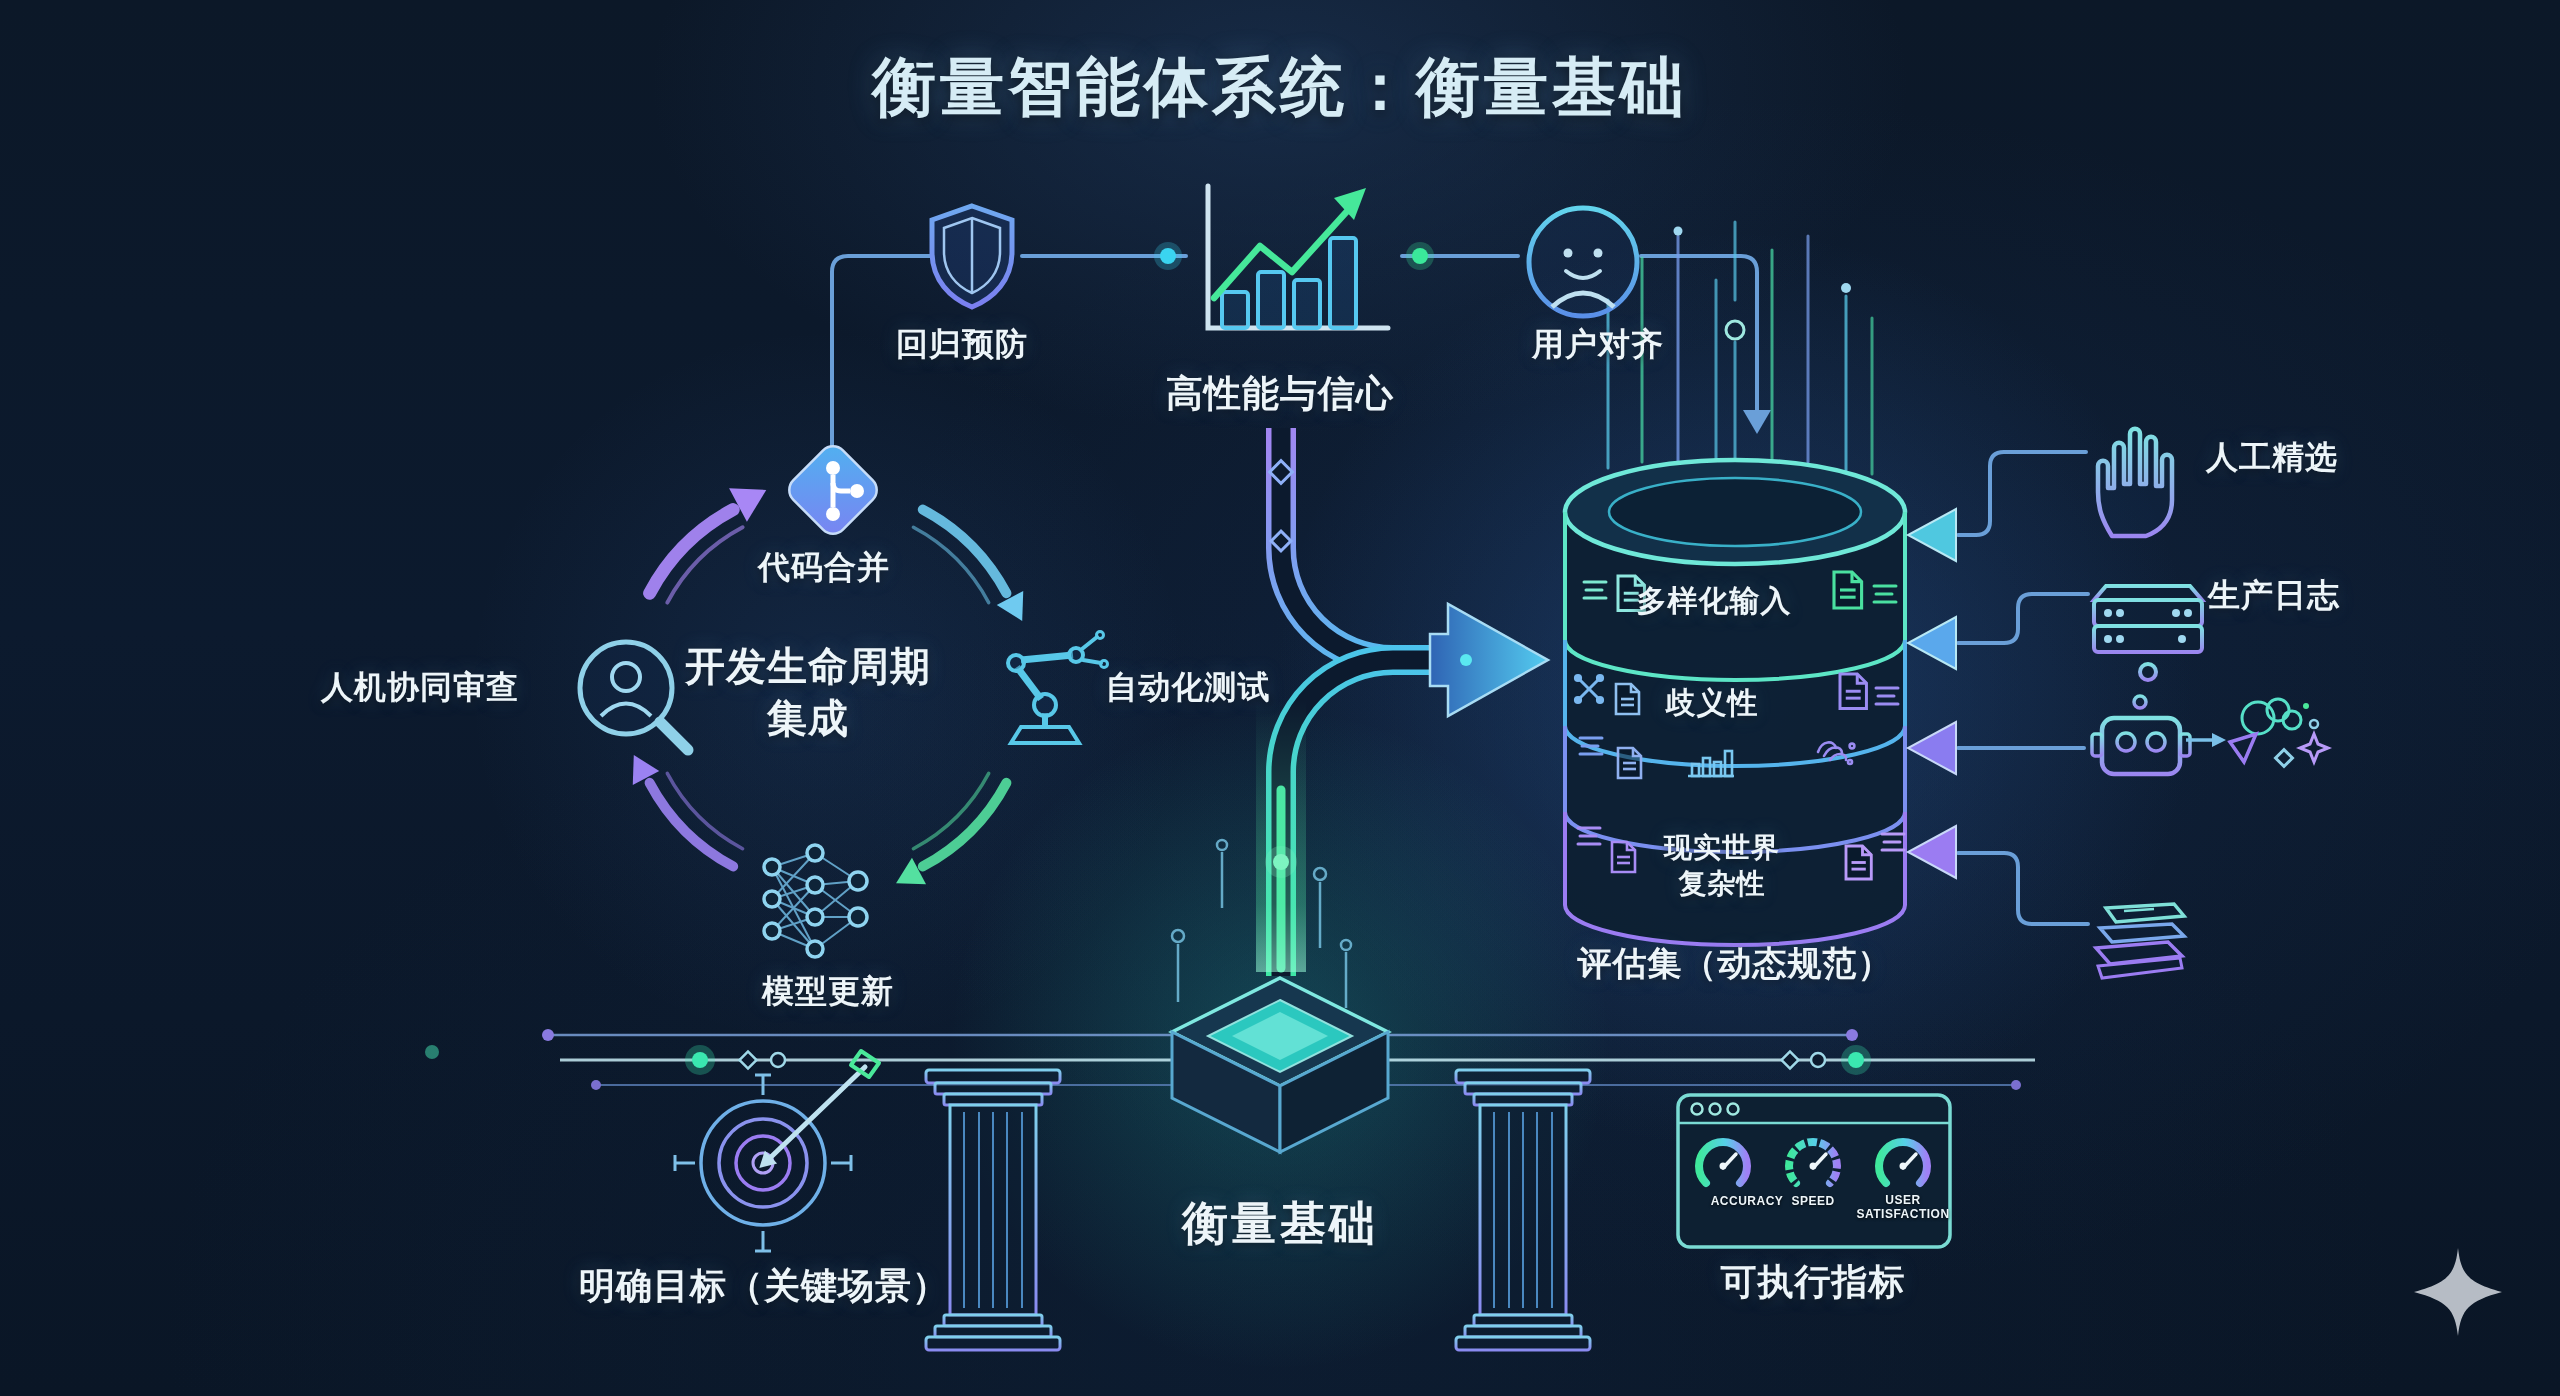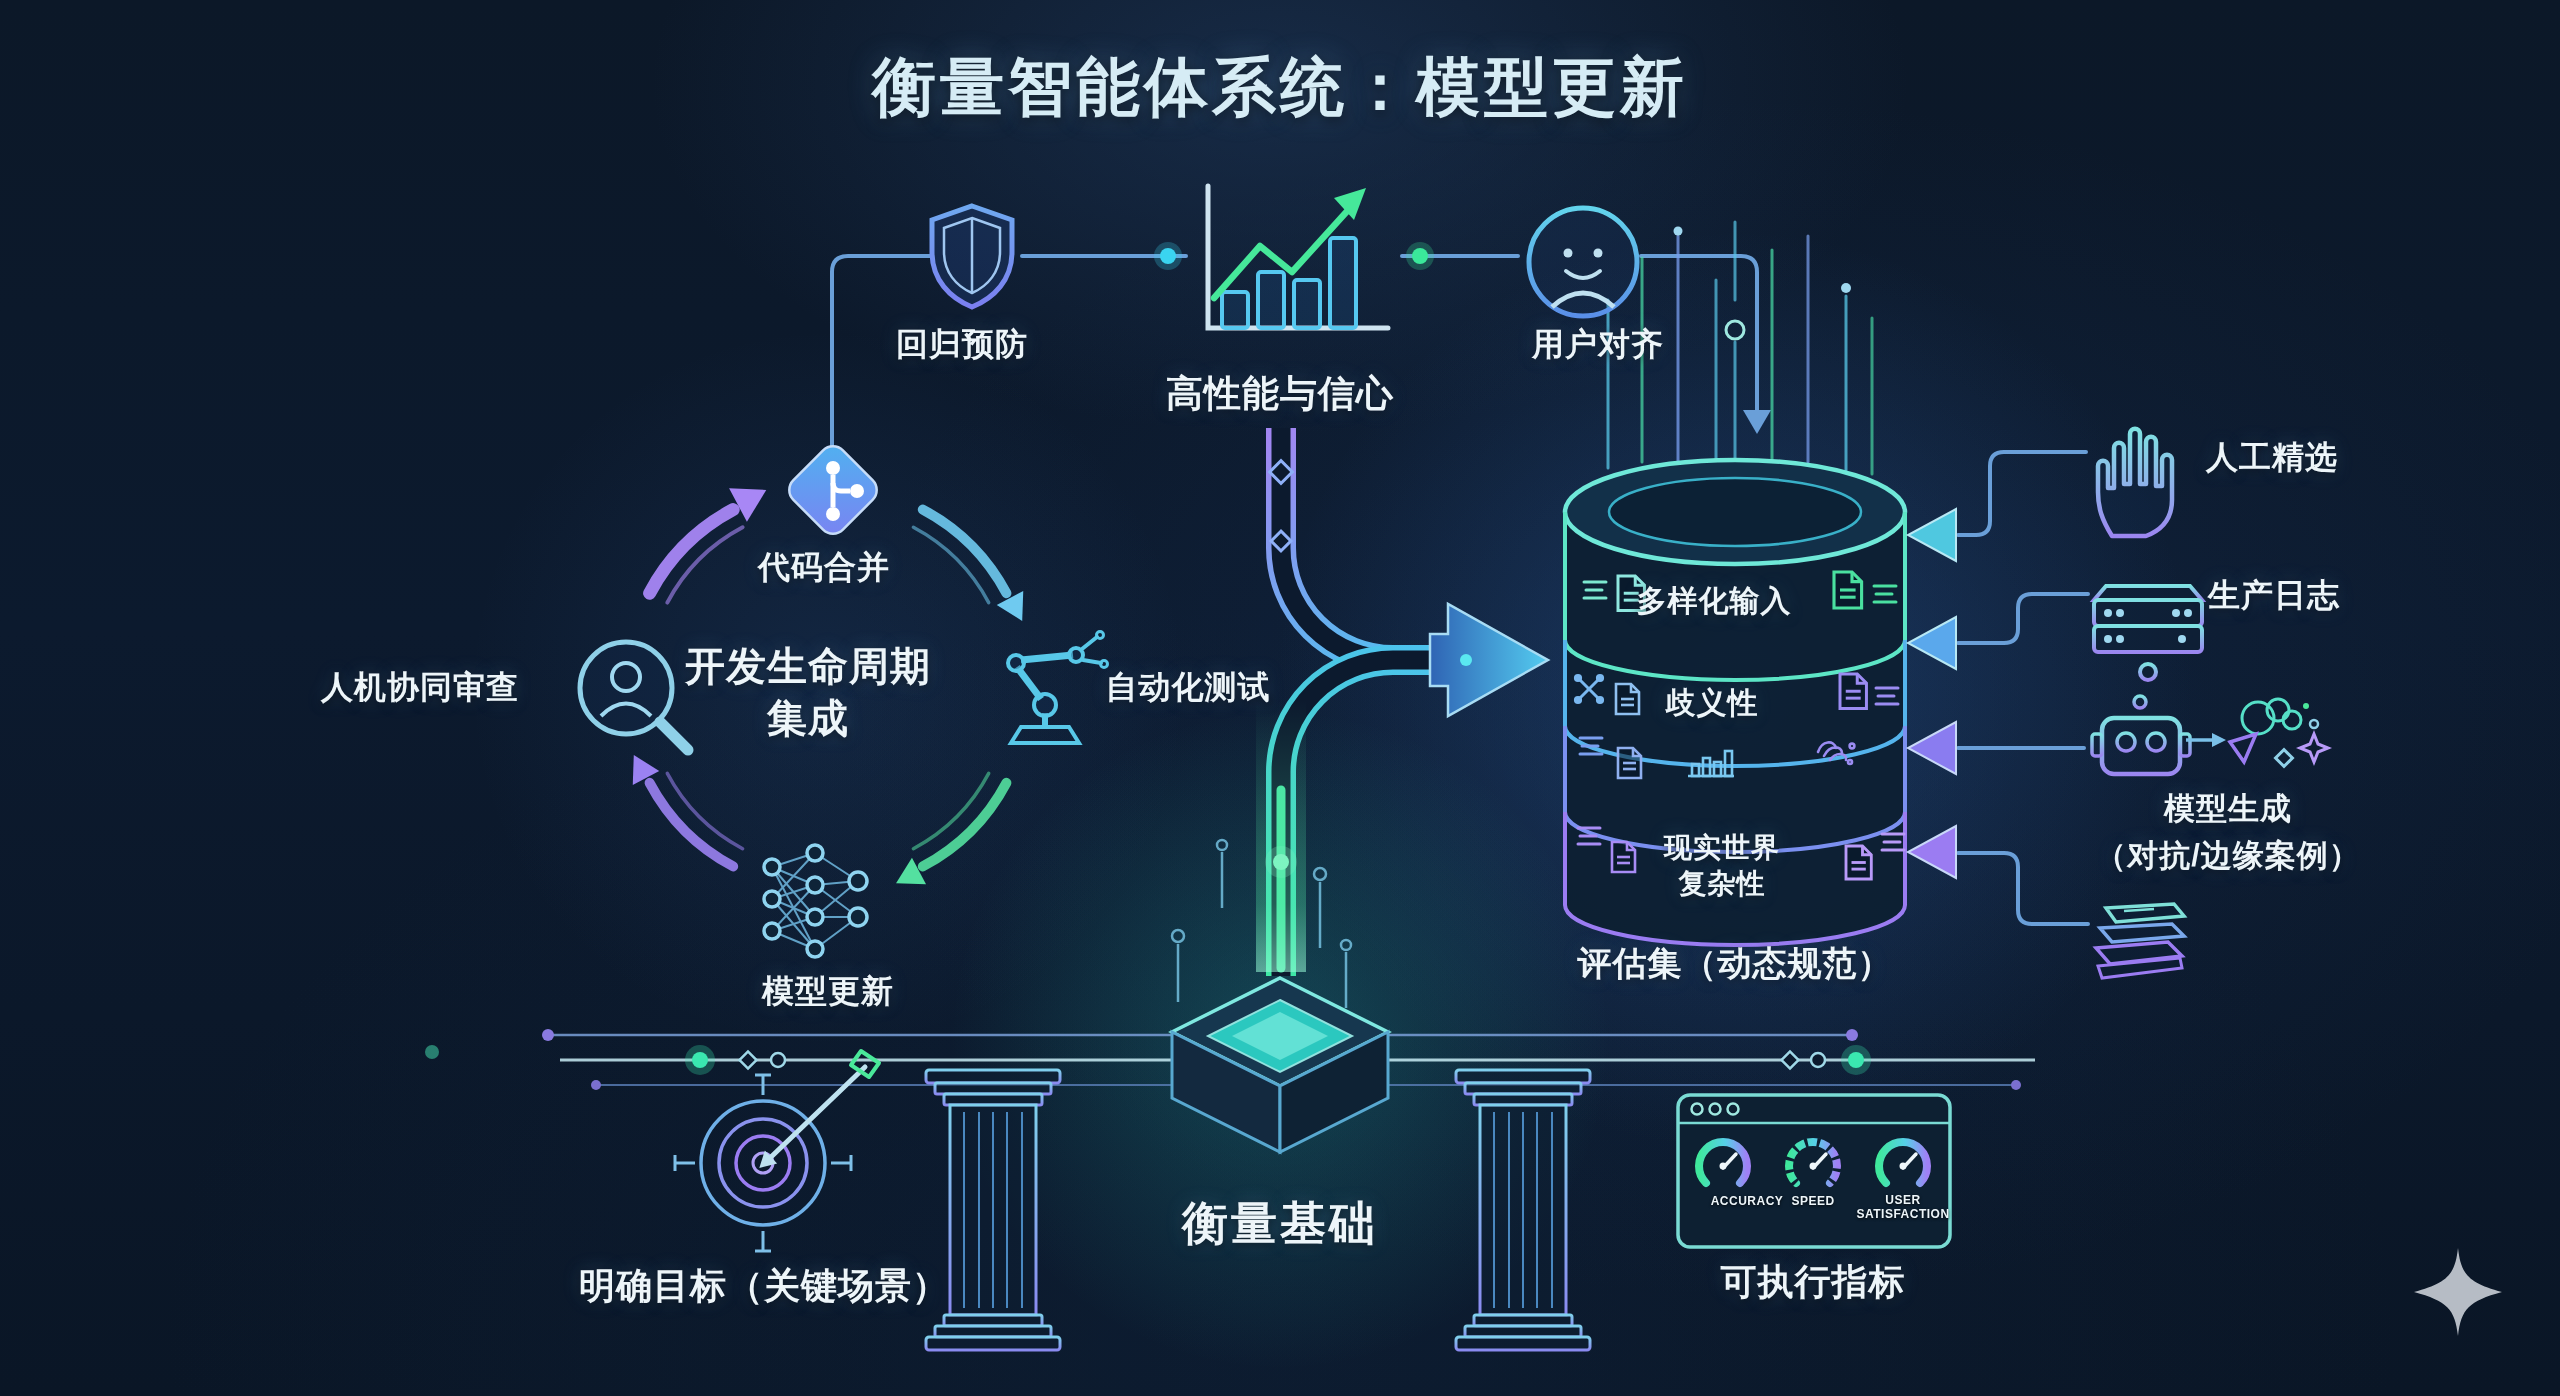--- a/index.html
+++ b/index.html
@@ -480,43 +480,41 @@
     <path d="M-17 17 A24 24 0 1 1 17 17" stroke="url(#gGauge)" stroke-width="8" fill="none" stroke-linecap="round"></path>
     <line x1="0" y1="2" x2="13" y2="-12" stroke="#eef6fa" stroke-width="3.5" stroke-linecap="round"></line>
           <circle r="3.5" fill="#eef6fa"></circle>
   </g>
 </g>
 
 <line x1="265" y1="1350" x2="2290" y2="1350" stroke="url(#gBase)" stroke-width="2.5" opacity=".85"></line>
 <path d="M44 0 C47 27 55 35 88 44 C55 53 47 61 44 88 C41 61 33 53 0 44 C33 35 41 27 44 0 Z" transform="translate(2414,1248)" fill="#c6cbd3" opacity=".92"></path>
 </svg>
 
-<div class="lbl title" style="left:1280px;top:88px;font-size:64px;">衡量智能体系统：模型更新</div>
+<div class="lbl title" style="left:1280px;top:88px;font-size:64px;">衡量智能体系统：衡量基础</div>
 
 <div class="lbl" style="left:962px;top:345px;font-size:32px;">回归预防</div>
 <div class="lbl" style="left:1280px;top:394px;font-size:37px;">高性能与信心</div>
 <div class="lbl" style="left:1583px;top:345px;font-size:32px;margin-left:15px;">用户对齐</div>
 
 <div class="lbl" style="left:824px;top:568px;font-size:32px;">代码合并</div>
 <div class="lbl" style="left:808px;top:692px;font-size:40px;">开发生命周期
 集成</div>
 <div class="lbl" style="left:1188px;top:688px;font-size:32px;">自动化测试</div>
 <div class="lbl" style="left:828px;top:992px;font-size:32px;">模型更新</div>
 <div class="lbl" style="left:420px;top:688px;font-size:32px;">人机协同审查</div>
 
 <div class="lbl" style="left:1714px;top:600px;font-size:30px;">多样化输入</div>
 <div class="lbl" style="left:1712px;top:702px;font-size:30px;">歧义性</div>
 <div class="lbl" style="left:1722px;top:866px;font-size:28px;line-height:1.3;">现实世界
 复杂性</div>
 <div class="lbl" style="left:1735px;top:963px;font-size:34px;">评估集（动态规范）</div>
 
 <div class="lbl" style="left:2272px;top:458px;font-size:32px;">人工精选</div>
 <div class="lbl" style="left:2274px;top:596px;font-size:32px;">生产日志</div>
-<div class="lbl" style="left:2228px;top:832px;font-size:31px;line-height:1.5;">模型生成
-（对抗/边缘案例）</div>
 
 <div class="lbl" style="left:1280px;top:1224px;font-size:46px;letter-spacing:3px;">衡量基础</div>
 <div class="lbl" style="left:764px;top:1286px;font-size:36px;">明确目标（关键场景）</div>
 <div class="lbl" style="left:1813px;top:1282px;font-size:36px;">可执行指标</div>
 
 <div class="lbl tiny" style="left:1747px;top:1202px;">ACCURACY</div>
 <div class="lbl tiny" style="left:1813px;top:1202px;">SPEED</div>
 <div class="lbl tiny" style="left:1903px;top:1208px;">USER
 SATISFACTION</div>
 

